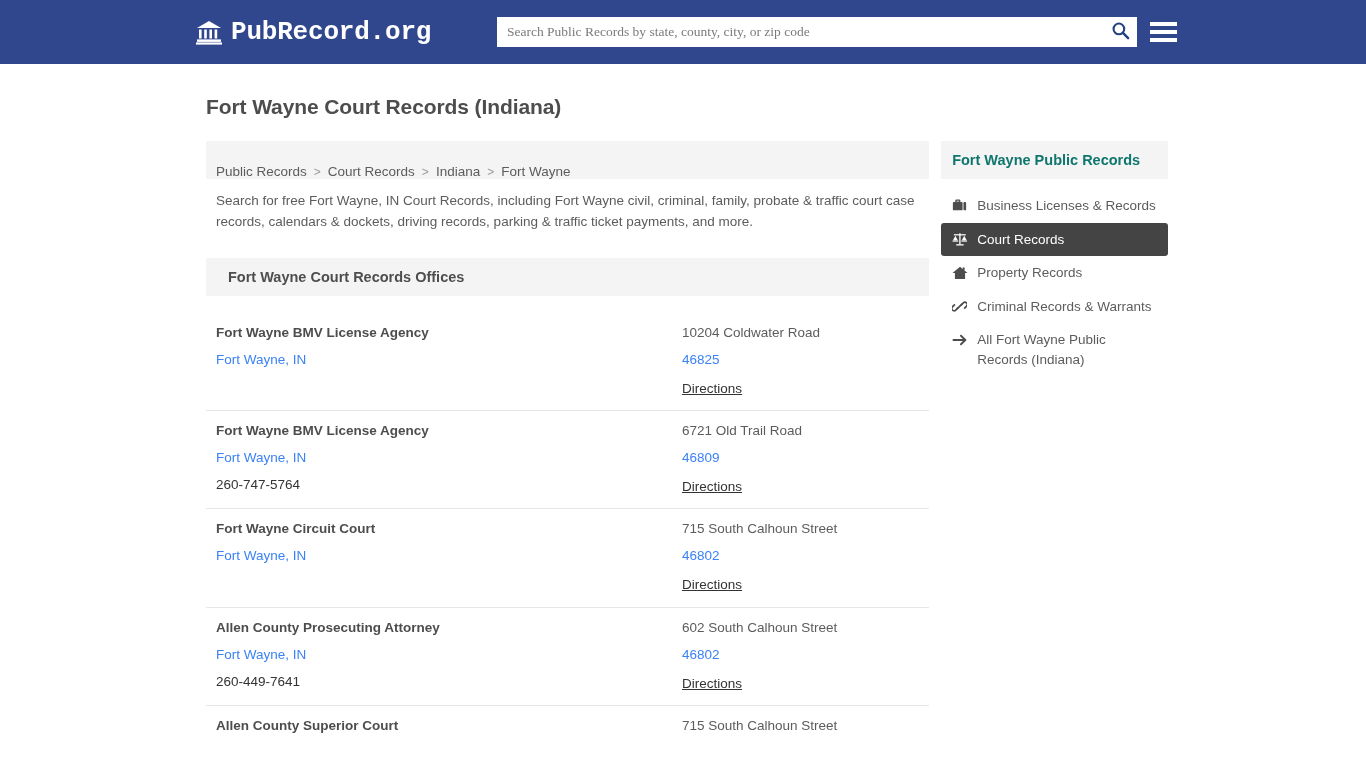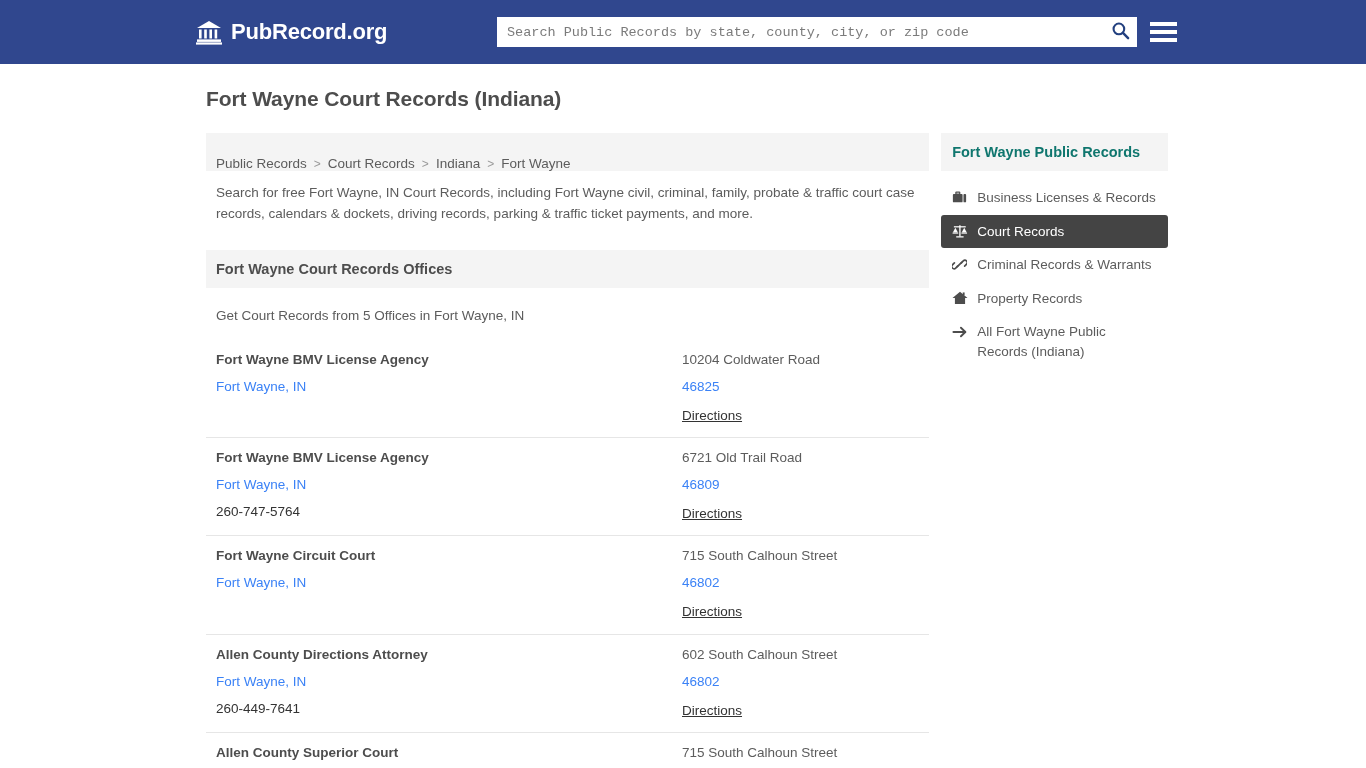--- a/index.html
+++ b/index.html
@@ -23,47 +23,48 @@
   .brand {
     display: flex;
     align-items: center;
     margin-left: 196px;
     text-decoration: none;
     color: #ffffff;
     gap: 9px;
   }
   .brand-icon { width: 26px; height: 26px; display:block; }
   .brand-text {
-    font-size: 22px;
+    font-size: 26px;
     font-weight: bold;
     letter-spacing: -0.2px;
     line-height: 1;
     color: #ffffff;
     white-space: nowrap;
+    font-family: Liberation Mono, monospace;
   }
   .search-wrap {
     position: absolute;
     left: 497px;
     top: 17px;
     width: 640px;
     height: 30px;
     background: #ffffff;
     display: flex;
     align-items: center;
   }
   .search-input {
     flex: 1;
     border: 0;
     outline: 0;
     height: 28px;
     font-size: 13.5px;
     color: #333;
     padding: 0 8px 0 10px;
     background: transparent;
-    font-family: Liberation Mono, monospace;
+    font-family: Liberation Serif, serif;
   }
   .search-input::placeholder { color: #7b7b7b; }
   .search-btn {
     width: 34px; height: 30px;
     border: 0; background: transparent;
     display: flex; align-items: center; justify-content: center;
     cursor: pointer; padding: 0;
   }
   .menu-btn {
     position: absolute;
@@ -79,21 +80,21 @@
   .page {
     width: 1366px;
     padding-top: 23px;
   }
   .page-inner {
     width: 970px;
     margin: 0 auto;
     position: relative;
   }
   h1.page-title {
-    margin: 0 0 22px 8px;
+    margin: 8px 0 22px 8px;
     font-size: 21px;
     font-weight: bold;
     color: #4d4d4d;
     letter-spacing: -0.1px;
   }
 
   .columns { display: flex; align-items: flex-start; gap: 12px; }
   .main-col { width: 730px; margin-left: 8px; }
   .side-col { width: 229px; }
 
@@ -124,21 +125,21 @@
   
   .section-bar {
     margin-top: 25px;
     background: #f4f4f4;
     height: 38px;
     display: flex;
     align-items: center;
     padding: 0 10px;
   }
   .section-bar h2 {
-    margin: 0;
+    margin: 12px;
     font-size: 14.5px;
     font-weight: bold;
     color: #4d4d4d;
   }
   .section-sub {
     margin: 20px 10px 0 10px;
     font-size: 13.5px;
     color: #5c5c5c;
   }
 
@@ -274,21 +275,20 @@
             <span class="sep">&gt;</span>
             <span class="current">Fort Wayne</span>
           </nav>
 
         <p class="intro">Search for free Fort Wayne, IN Court Records, including Fort Wayne civil, criminal, family, probate &amp; traffic court case records, calendars &amp; dockets, driving records, parking &amp; traffic ticket payments, and more.</p>
 
         <div class="section-bar">
           <h2>Fort Wayne Court Records Offices</h2>
         </div>
 
-        <div class="section-sub">Get Court Records from 5 Offices in Fort Wayne, IN</div>
 
         <div class="offices" id="offices-list">
             <div class="office-row">
               <div class="office-left">
                 <div class="office-name">Fort Wayne BMV License Agency</div>
                 <div class="office-city">Fort Wayne, IN</div>
               </div>
               <div class="office-right"><div class="office-addr">10204 Coldwater Road</div><div class="office-zip">46825</div><a class="office-dir" href="#">Directions</a></div>
             </div>
             <div class="office-row">
@@ -302,21 +302,21 @@
             <div class="office-row">
               <div class="office-left">
                 <div class="office-name">Fort Wayne Circuit Court</div>
                 <div class="office-city">Fort Wayne, IN</div>
                 <div class="office-spacer"></div>
               </div>
               <div class="office-right"><div class="office-addr">715 South Calhoun Street</div><div class="office-zip">46802</div><a class="office-dir" href="#">Directions</a></div>
             </div>
             <div class="office-row">
               <div class="office-left">
-                <div class="office-name">Allen County Directions Attorney</div>
+                <div class="office-name">Allen County Prosecuting Attorney</div>
                 <div class="office-city">Fort Wayne, IN</div>
                 <div class="office-phone">260-449-7641</div>
               </div>
               <div class="office-right"><div class="office-addr">602 South Calhoun Street</div><div class="office-zip">46802</div><a class="office-dir" href="#">Directions</a></div>
             </div>
             <div class="office-row">
               <div class="office-left">
                 <div class="office-name">Allen County Superior Court</div>
               </div>
               <div class="office-right">
@@ -350,42 +350,42 @@
                   <polygon points="3.6,5 6.3,10.2 0.9,10.2" fill="#ffffff"></polygon>
                   <polygon points="13,5 15.7,10.2 10.3,10.2" fill="#ffffff"></polygon>
                   <rect x="0.6" y="10.2" width="6" height="1.1" fill="#ffffff"></rect>
                   <rect x="10" y="10.2" width="6" height="1.1" fill="#ffffff"></rect>
                 </svg>
               </span>
               <span>Court Records</span>
             </div>
             <div class="side-item">
               <span class="ico">
+                <svg viewBox="0 0 17 17" width="16" height="16">
+                  <polygon points="8.5,1.8 16.5,8.6 13.9,8.6 13.9,15 3.1,15 3.1,8.6 0.5,8.6" fill="#4d4d4d"></polygon>
+                  <rect x="11.4" y="2.6" width="2" height="3" fill="#4d4d4d"></rect>
+                </svg>
+              </span>
+              <span>Property Records</span>
+            </div>
+            <div class="side-item">
+              <span class="ico">
                 <svg viewBox="0 0 17 17" width="15" height="15">
                   <g fill="none" stroke="#4d4d4d" stroke-width="1.9" stroke-linecap="round">
                     <path d="M6.4 10.4 L4.2 12.6 a2.6 2.6 0 0 1-3.7-3.7 L2.7 6.7"></path>
                     <path d="M10.6 6.6 L12.8 4.4 a2.6 2.6 0 0 1 3.7 3.7 L14.3 10.3"></path>
                     <line x1="6" y1="11" x2="11" y2="6"></line>
                   </g>
                 </svg>
               </span>
               <span>Criminal Records &amp; Warrants</span>
             </div>
             <div class="side-item">
               <span class="ico">
                 <svg viewBox="0 0 17 17" width="16" height="16">
-                  <polygon points="8.5,1.8 16.5,8.6 13.9,8.6 13.9,15 3.1,15 3.1,8.6 0.5,8.6" fill="#4d4d4d"></polygon>
-                  <rect x="11.4" y="2.6" width="2" height="3" fill="#4d4d4d"></rect>
-                </svg>
-              </span>
-              <span>Property Records</span>
-            </div>
-            <div class="side-item">
-              <span class="ico">
-                <svg viewBox="0 0 17 17" width="16" height="16">
                   <g stroke="#4d4d4d" stroke-width="2" fill="none" stroke-linecap="round" stroke-linejoin="round">
                     <line x1="1.5" y1="8.5" x2="14" y2="8.5"></line>
                     <polyline points="9.5,4 14.2,8.5 9.5,13"></polyline>
                   </g>
                 </svg>
               </span>
               <span>All Fort Wayne Public Records (Indiana)</span>
             </div>
           </div>
       </aside>

